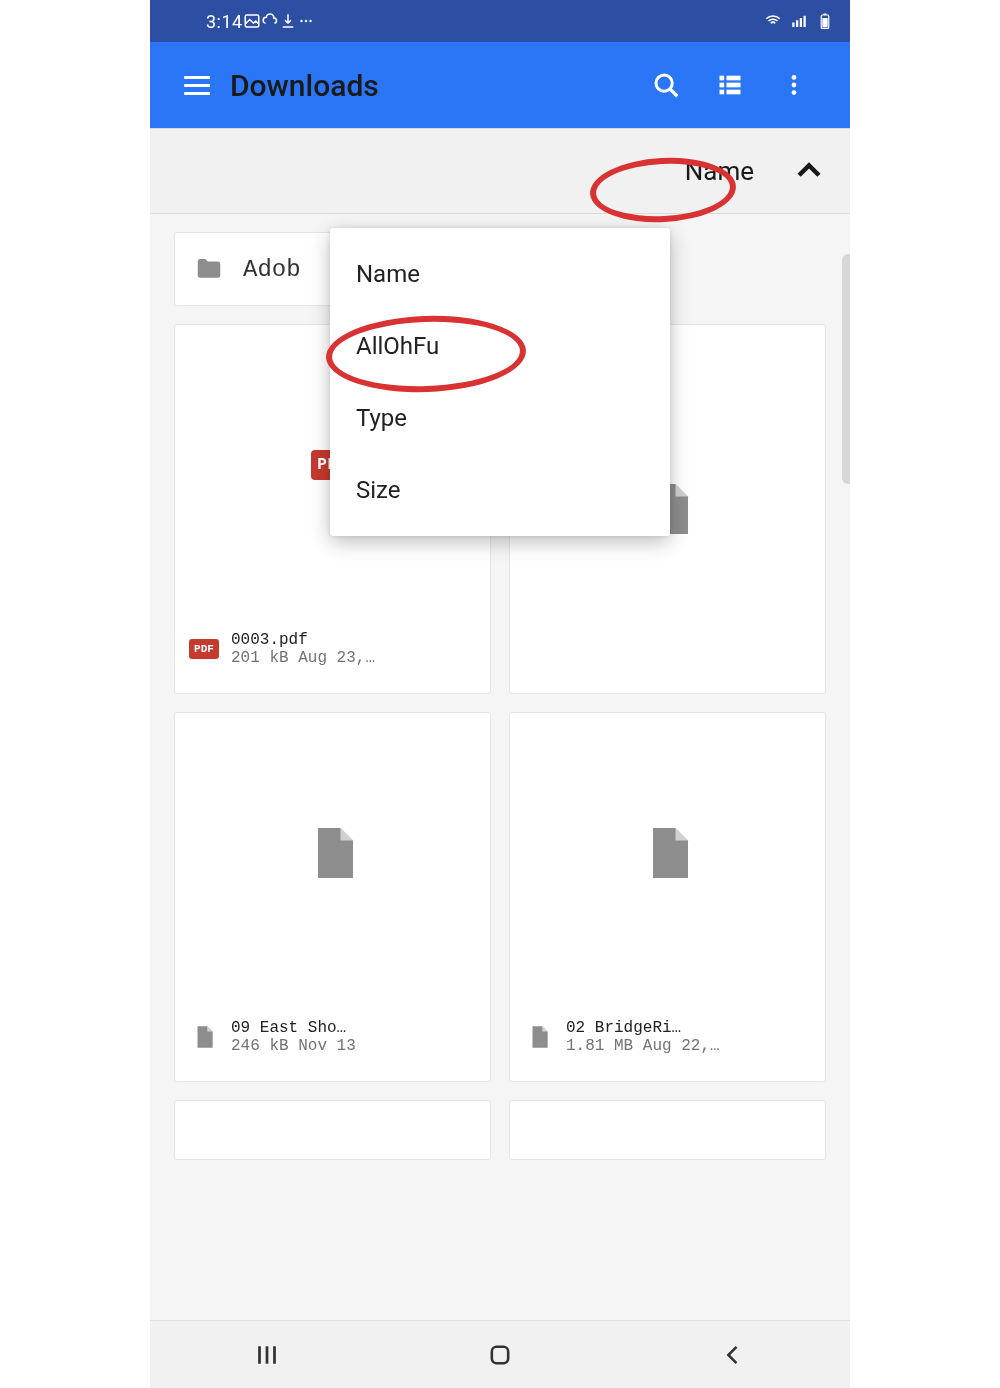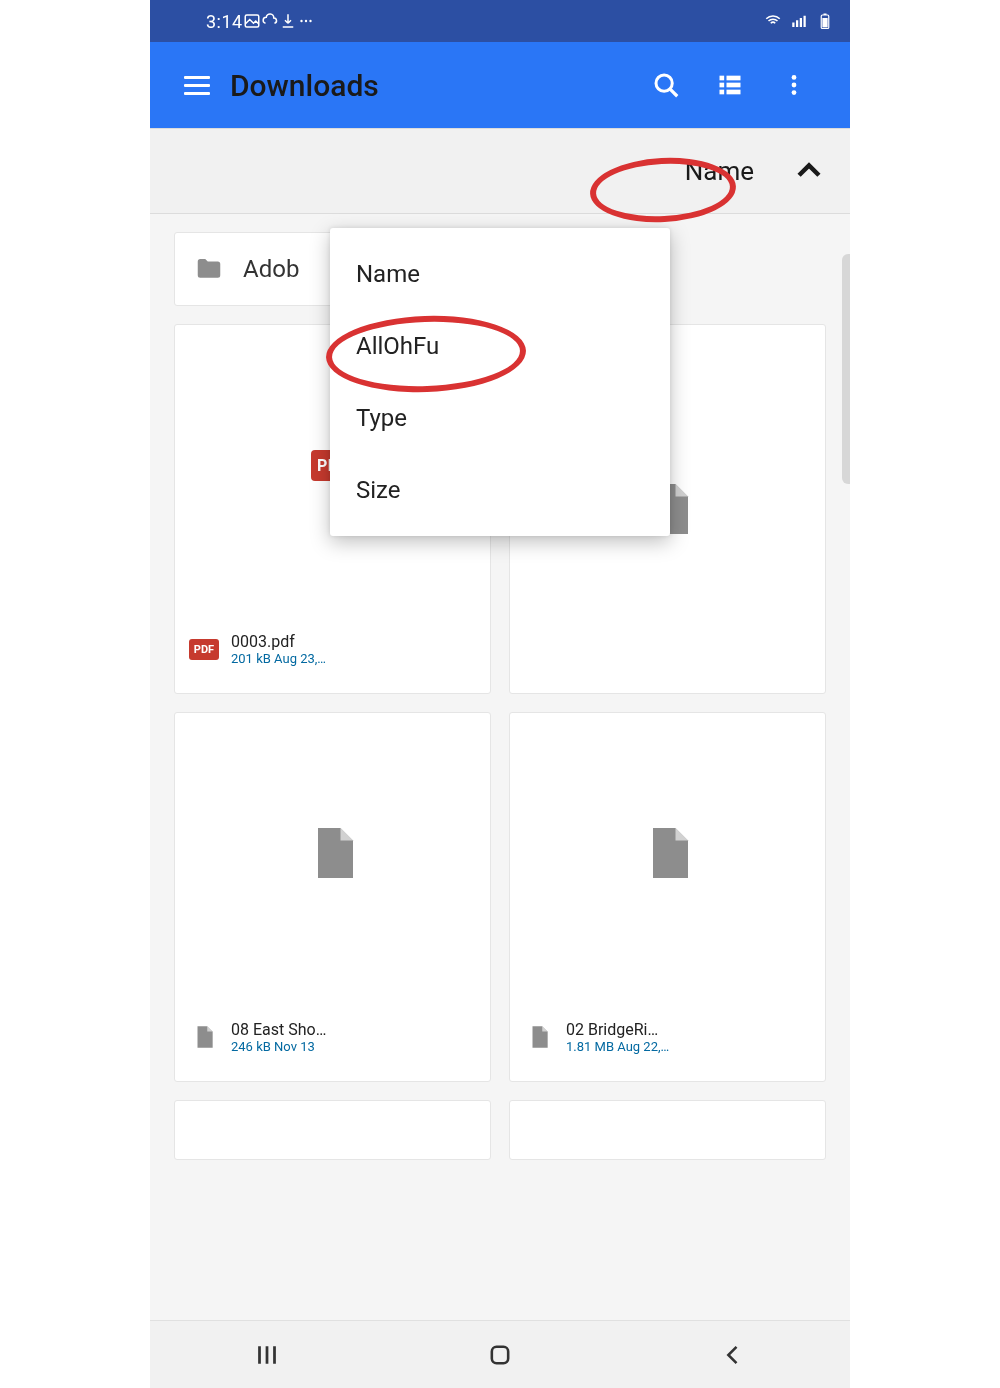--- a/index.html
+++ b/index.html
@@ -63,21 +63,21 @@
     position:absolute;
     border: 6px solid #d93232;
     border-radius: 50%;
     pointer-events: none;
     z-index:5;
   }
   .circle-name { width: 146px; height: 64px; top: 158px; left: 440px; transform: rotate(-3deg);}
   .circle-modified { width: 200px; height: 76px; top: 316px; left: 176px; transform: rotate(-2deg);}
 
   
-  .content { position:relative; padding: 18px 24px 0 24px; height: calc(100% - 42px - 86px - 86px - 68px); overflow:hidden;}
+  .content { position:relative; padding: 18px 24px 0 24px; height: calc(100% - 42px - 86px - 86px - 68px); overflow:hidden;font-family:Liberation Mono, monospace;}
   .folder-row {
     background:#ffffff;
     border:1px solid #e5e5e5;
     border-radius:3px;
     height: 74px;
     display:flex;
     align-items:center;
     padding: 0 16px;
     gap: 16px;
     font-size: 24px;
@@ -97,21 +97,21 @@
   .card.stub { height: 60px; }
   .thumb { flex:1; display:flex; align-items:center; justify-content:center;}
   .thumb svg { width:60px; height:72px; fill:#8d8d8d;}
   .pdf-badge { background:#c63a2e; color:#fff; font-size:16px; font-weight:700; padding:6px 6px; border-radius:4px; letter-spacing:0.5px;}
   .card-footer { height: 88px; display:flex; align-items:center; padding: 0 14px; gap: 12px;}
   .footer-icon { flex-shrink:0; width:30px; height:36px; display:flex; align-items:center; justify-content:center;}
   .footer-icon svg{ width:26px; height:32px; fill:#8d8d8d;}
   .pdf-small { background:#c63a2e; color:#fff; font-size:11px; font-weight:700; padding:4px 3px; border-radius:3px; width:30px; text-align:center;}
   .footer-text { overflow:hidden; }
   .file-name { font-size:16px; color:#222; white-space:nowrap; overflow:hidden; text-overflow:ellipsis; max-width: 230px;}
-  .file-meta { font-size:13px; color:#0369a1; white-space:nowrap; overflow:hidden; text-overflow:ellipsis; max-width:230px;}
+  .file-meta { font-size:16px; color:#737373; white-space:nowrap; overflow:hidden; text-overflow:ellipsis; max-width:230px;}
 
   
   .menu {
     position:absolute;
     top: 228px;
     left: 180px;
     width: 340px;
     background:#ffffff;
     box-shadow: 0 6px 20px rgba(0,0,0,0.25), 0 0 4px rgba(0,0,0,0.1);
     border-radius:3px;
@@ -293,21 +293,21 @@
               </svg>
         </div>
         <div class="card-footer">
           <div class="footer-icon">
                 <svg viewBox="0 0 24 24">
                   <path d="M6 2h9l5 5v15H6V2z"></path>
                   <path d="M15 2v5h5" fill="#fff" opacity="0.6"></path>
                 </svg>
               </div>
           <div class="footer-text">
-            <div class="file-name">08 East Sho…</div>
+            <div class="file-name">09 East Sho…</div>
             <div class="file-meta">246 kB Nov 13</div>
           </div>
         </div>
       </div>
 
       <div class="card">
         <div class="thumb">
           <svg viewBox="0 0 24 24">
                 <path d="M6 2h9l5 5v15H6V2z"></path>
                 <path d="M15 2v5h5" fill="#fff" opacity="0.6"></path>

